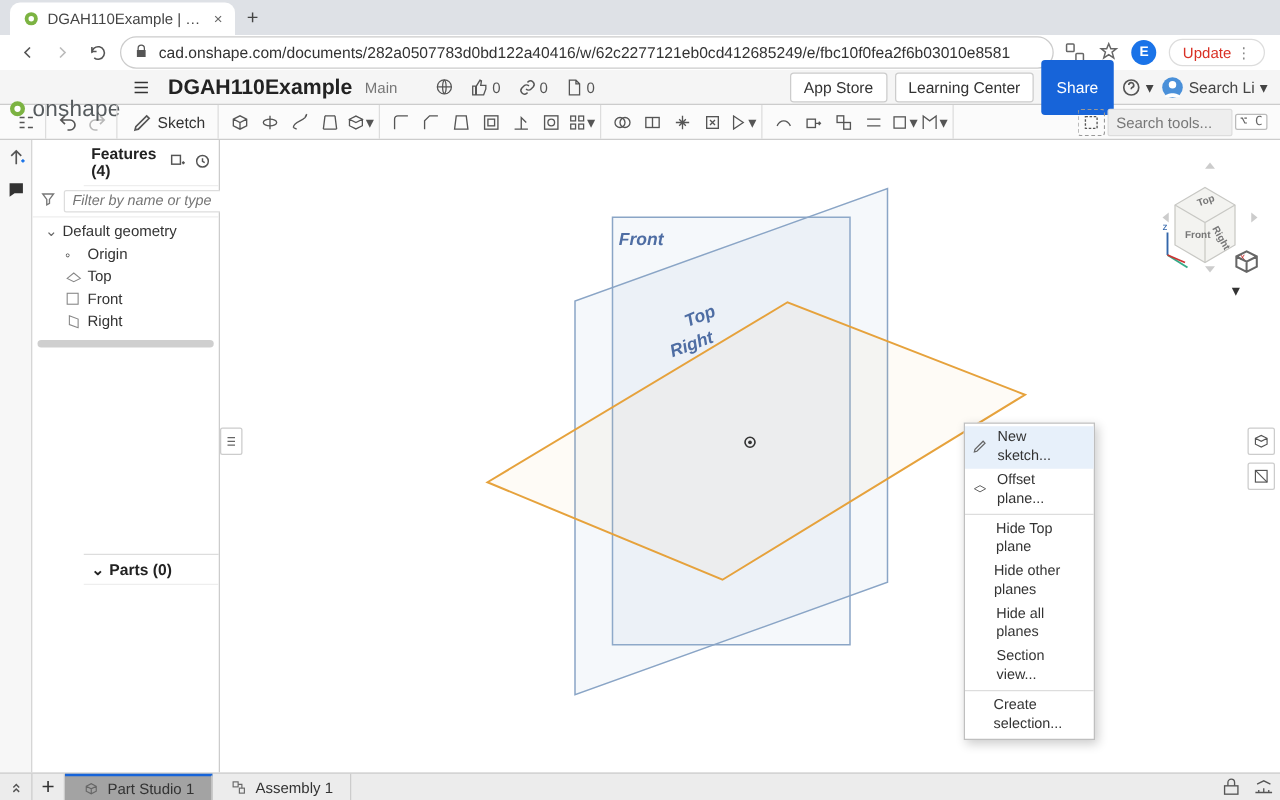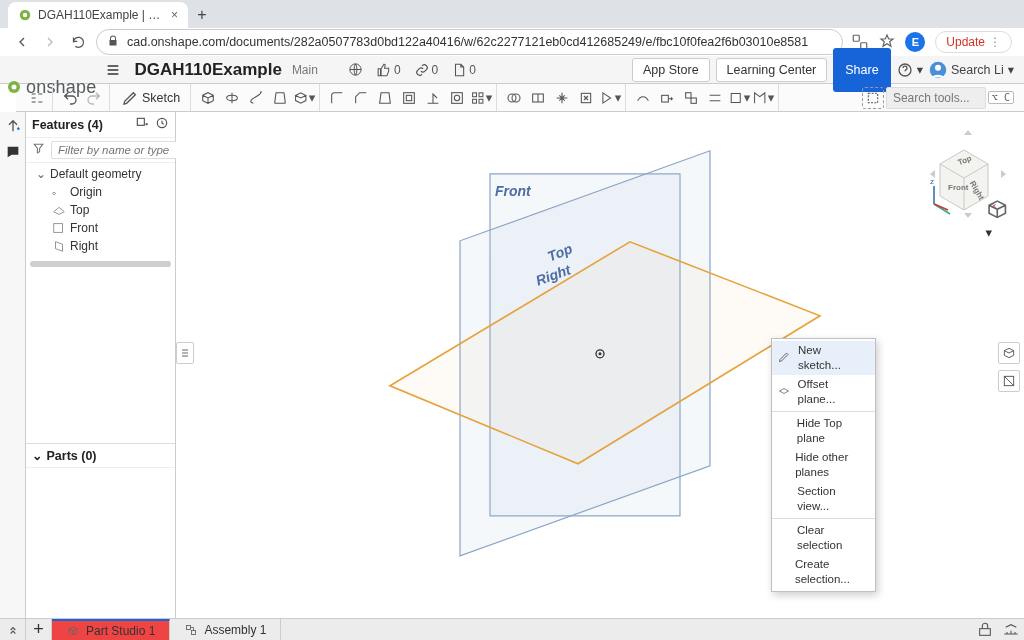--- a/index.html
+++ b/index.html
@@ -31,38 +31,38 @@
   .doc-title { font-size:17px; font-weight:700; color:#222; margin-left:4px; }
   .doc-sub { font-size:12px; color:#777; margin-left:4px;}
   .globe, .thumb, .linkc, .docsc { color:#555; display:flex; align-items:center; gap:3px; font-size:12px; margin-left:8px;}
   .hdr-spacer { flex:1; }
   .hdr-btn { background:#fff; border:1px solid #ccc; border-radius:3px; padding:4px 10px; font-size:12.5px; color:#333; }
   .share-btn { background:#1764d9; color:#fff; border:none; border-radius:3px; padding:15px 12px; font-size:12.5px; font-weight:500;text-align:right;}
   .help, .user { display:flex; align-items:center; gap:4px; color:#444; font-size:12.5px;}
   .avatar { width:18px; height:18px; }
 
   
-  .toolbar { height: 28px; border-bottom:1px solid #ccc; display:flex; align-items:center; padding:0 6px; background:#fbfbfb; gap:2px;margin-left:16px;}
+  .toolbar { height: 28px; border-bottom:1px solid #ccc; display:flex; align-items:center; padding:0 6px; background:#fbfbfb; gap:2px;}
   .tb-group { display:flex; align-items:center; gap:2px; padding:0 4px; border-right:1px solid #ddd; height:100%;}
   .tb-group:last-child { border-right:none; }
   .tb-btn { width:22px; height:22px; display:flex; align-items:center; justify-content:center; color:#555; border-radius:3px;}
   .tb-btn svg { width:16px; height:16px; }
   .tb-btn.wide { width:auto; padding:0 6px; gap:4px; font-size:12.5px; color:#333; }
   .toolbar .spacer { flex:1; }
   .dashed { border:1px dashed #999; }
   .search-tools { display:flex; align-items:center; gap:6px; background:#eee; border:1px solid #ddd; height:22px; padding:0 6px; font-size:12px; color:#777; border-radius:2px; width:100px;}
   .kbd { font-family: monospace; font-size:10px; border:1px solid #bbb; border-radius:2px; padding:0 3px; background:#fff; color:#666;}
 
   
   .main { display:flex; height: calc(640px - 56px - 28px - 28px - 22px); position:relative;}
   .left-rail { width:26px; border-right:1px solid #ccc; background:#f7f7f7; display:flex; flex-direction:column; align-items:center; padding-top:4px; gap:6px;}
   .rail-btn { width:20px; height:20px; color:#555; display:flex; align-items:center; justify-content:center; }
 
   .panel { width:150px; border-right:1px solid #ccc; display:flex; flex-direction:column; background:#fff;}
-  .panel-head { display:flex; align-items:center; font-weight:600; font-size:12.5px; padding:4px 6px; color:#222; border-bottom:1px solid #eee;}
+  .panel-head { display:flex; align-items:center; font-weight:600; font-size:12.5px; padding:4px 6px; color:#222; border-bottom:1px solid #eee;margin-left:41px;}
   .panel-head .right { margin-left:auto; display:flex; gap:6px;}
   .panel-filter-row { display:flex; align-items:center; padding:3px 6px; gap:6px; border-bottom:1px solid #eee;}
   .panel-filter { flex:1; border:1px solid #ddd; border-radius:2px; font-size:11.5px; padding:2px 6px; color:#999; font-style:italic;}
   .tree { padding:2px 0 4px 4px; }
   .tree-row { display:flex; align-items:center; gap:4px; font-size:12px; color:#333; padding:2px 2px 2px 6px;}
   .tree-row.child { padding-left: 22px;}
   .tree-row .caret { color:#666; width:10px; }
   .tree-row .ticon { width:14px; height:12px; display:inline-flex;}
   .scroll-ind { height:6px; background:#cfcfcf; margin:2px 4px; border-radius:3px;}
   .parts-head { border-top:1px solid #ddd; margin-top:auto; }
@@ -92,21 +92,21 @@
   .ctx-item { display:flex; align-items:center; gap:6px; padding:2px 8px 2px 6px; line-height:15px;}
   .ctx-item.hover { background:#e7f0fa;}
   .ctx-sep { height:1px; background:#ddd; margin:2px 0;}
   .ctx-icon { width:14px; height:14px; display:inline-flex; color:#666;}
   .ctx-pad { width:14px; }
 
   
   .footer { position:absolute; bottom:0; left:0; right:0; height:22px; background:#ececec; border-top:1px solid #ccc; display:flex; align-items:center; font-size:12px;}
   .footer .fb { width:26px; height:100%; display:flex; align-items:center; justify-content:center; color:#555; border-right:1px solid #ccc;}
   .footer .tab-doc { display:flex; align-items:center; gap:6px; padding:0 14px; height:100%; border-right:1px solid #ccc;}
-  .footer .tab-doc.active { background:#ef4444; border-top:2px solid #1764d9;}
+  .footer .tab-doc.active { background:#a3a3a3; border-top:2px solid #1764d9;}
   .footer .tab-doc .ticon { width:14px; height:12px;}
   .footer .frspacer { flex:1;}
   .footer .units, .footer .scale { width:26px; height:100%; display:flex; align-items:center; justify-content:center; color:#555;}
 </style>
 </head>
 <body>
 
 <div class="browser-chrome">
   <div class="tab-strip">
     <div class="tab">
@@ -510,27 +510,27 @@
         <div class="ctx-item">
           <span class="ctx-pad"></span>
           <span>Hide Top plane</span>
         </div>
         <div class="ctx-item">
           <span class="ctx-pad"></span>
           <span>Hide other planes</span>
         </div>
         <div class="ctx-item">
           <span class="ctx-pad"></span>
-          <span>Section view...</span>
-        </div>
-        <div class="ctx-sep"></div>
+          <span>Hide all planes</span>
+        </div>
         <div class="ctx-item">
           <span class="ctx-pad"></span>
-          <span>Clear selection</span>
-        </div>
+          <span>Section view...</span>
+        </div>
+        <div class="ctx-sep"></div>
         <div class="ctx-item">
           <span class="ctx-pad"></span>
           <span>Create selection...</span>
         </div>
       </div>
 
     <div class="viewcube">
       <svg viewBox="0 0 84 96">
         <g transform="translate(4,10)">
           <path d="M10 60 L10 28 L34 14 L58 28 L58 60 L34 74 Z" class="vc-face"></path>

